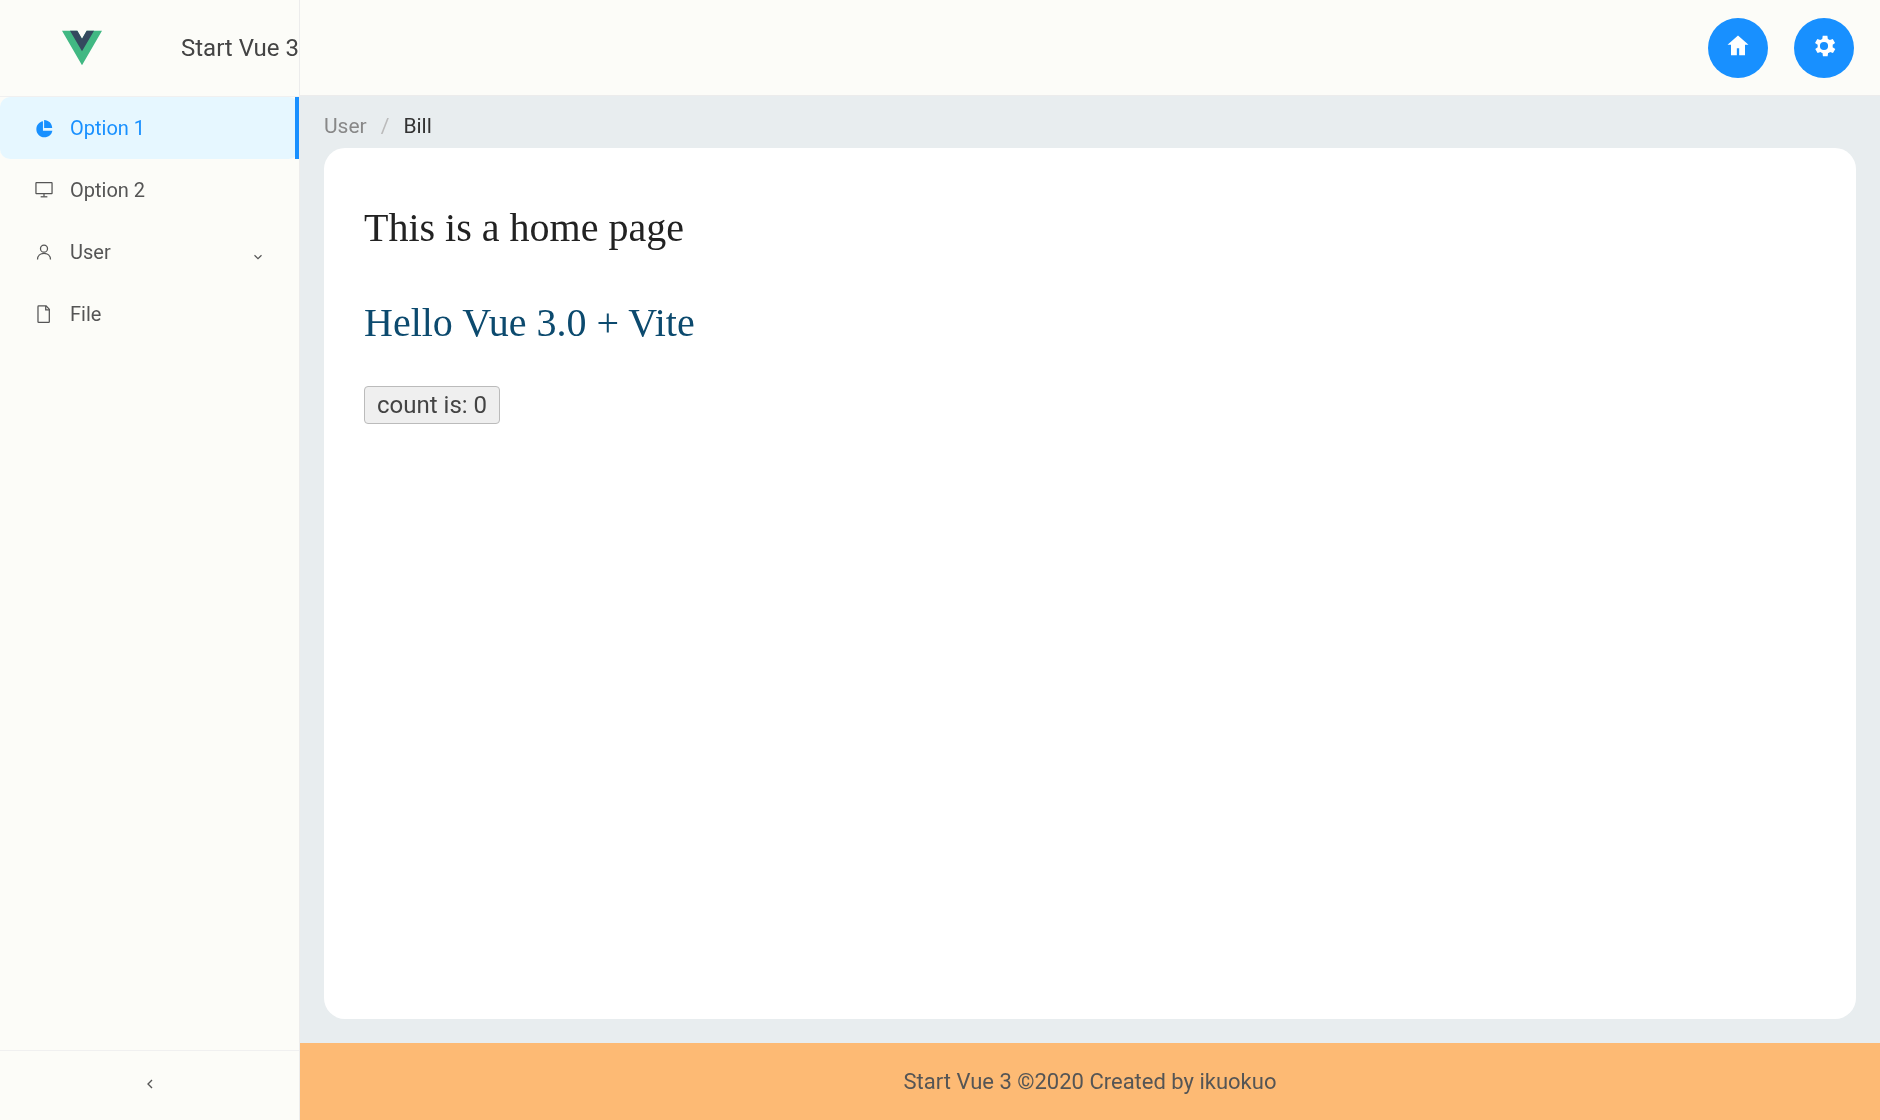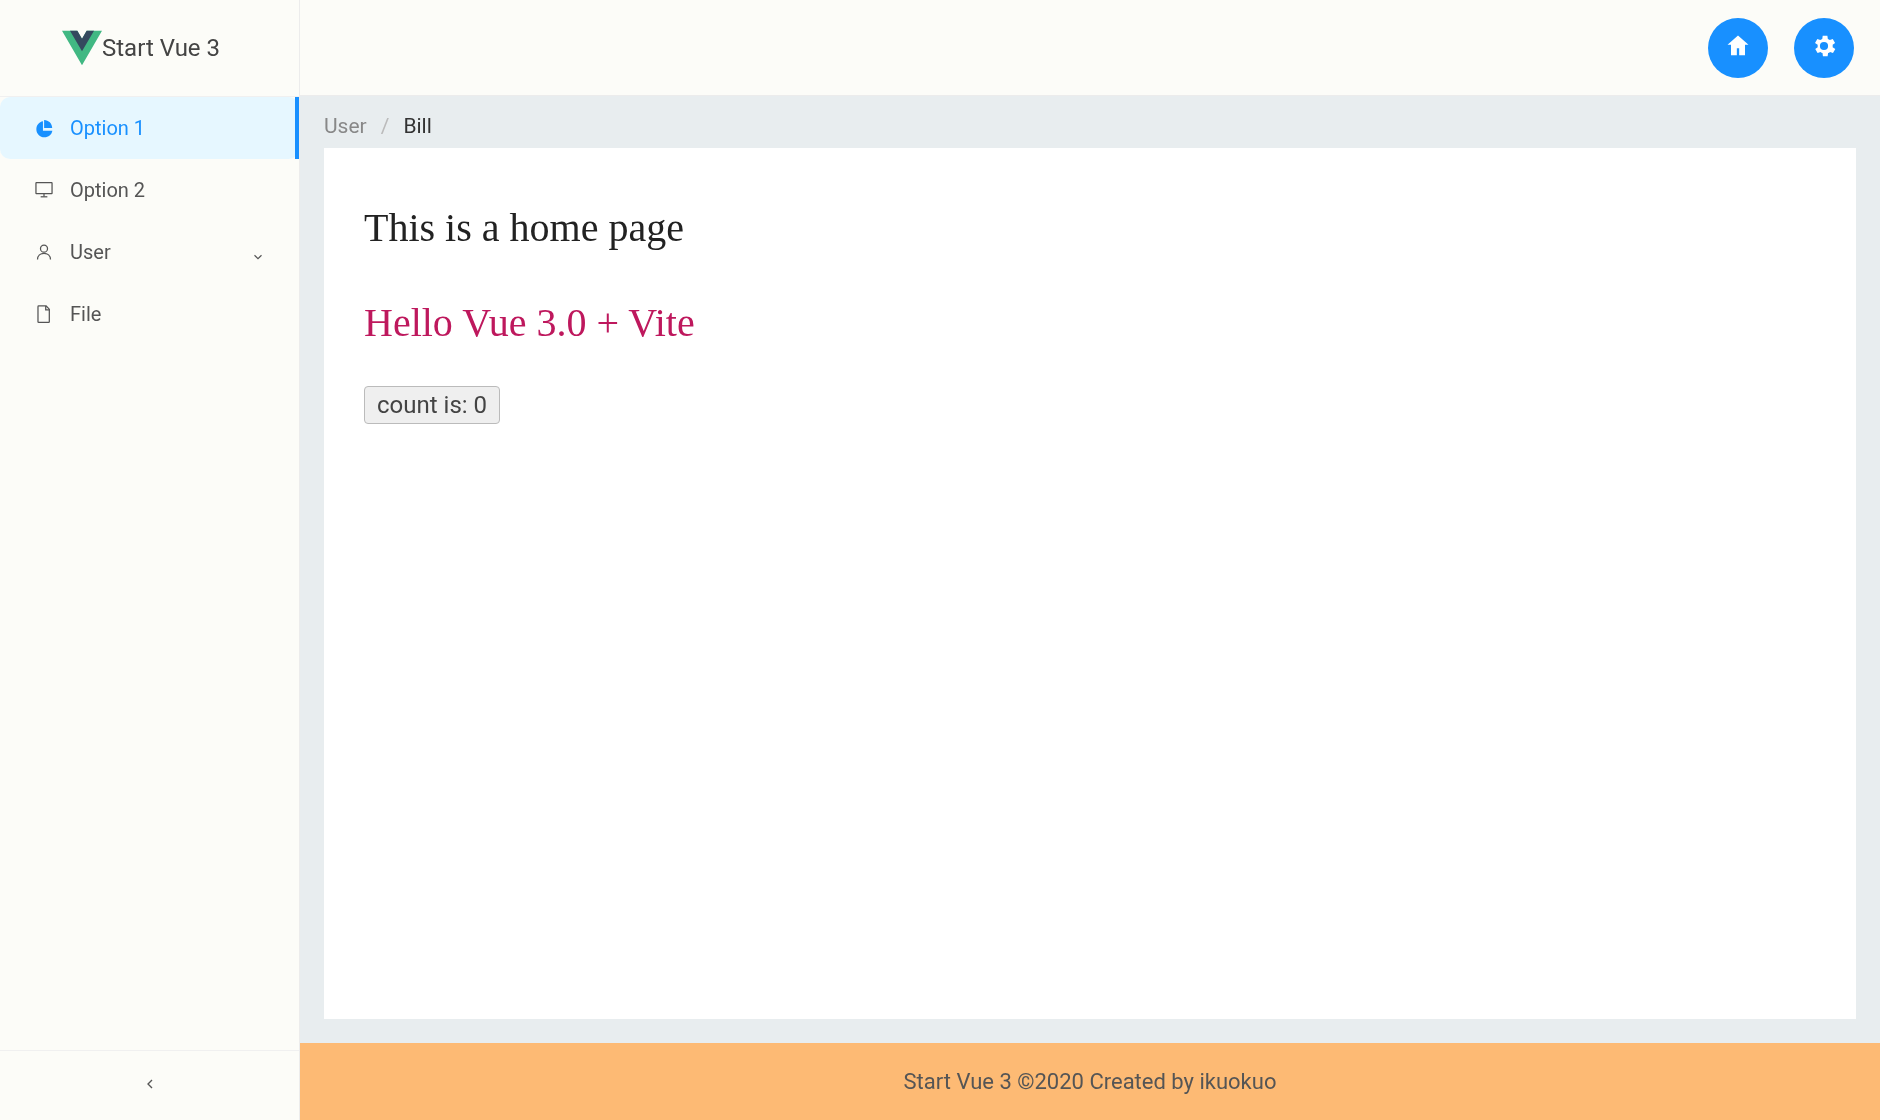--- a/index.html
+++ b/index.html
@@ -14,20 +14,21 @@
   display: flex;
   flex-direction: column;
   border-right: 1px solid #ececec;
 }
 
 .logo-area {
   height: 96px;
   display: flex;
   align-items: center;
   padding-left: 62px;
+  justify-content: space-between;
 }
 .logo-text { font-size: 24px; color: #444; }
 .vue-logo { width: 40px; height: 40px; }
 
 .menu {
   flex: 1;
   display: flex;
   flex-direction: column;
   border-top: 1px solid #f0f0f0;
 }
@@ -106,23 +107,24 @@
   align-items: center;
 }
 .breadcrumb .sep { color: #bbb; }
 .breadcrumb .current { color: #333; }
 
 .panel {
   background: #fff;
   margin: 0 24px 24px 24px;
   flex: 1;
   padding: 56px 40px 24px 40px;
+  border-radius: 21px;
 }
 .panel h1 { font-size: 40px; font-weight: 400; color: #222; margin-bottom: 48px; font-family: Georgia, serif; }
-.panel h2 { font-size: 40px; font-weight: 400; color: #be185d; margin-bottom: 40px; font-family: Georgia, serif; }
+.panel h2 { font-size: 40px; font-weight: 400; color: #0c4a6e; margin-bottom: 40px; font-family: Georgia, serif; }
 .count-btn {
   font-size: 24px;
   padding: 4px 12px;
   background: #efefef;
   border: 1px solid #bbb;
   border-radius: 4px;
   color: #444;
   cursor: pointer;
   font-family: inherit;
 }

